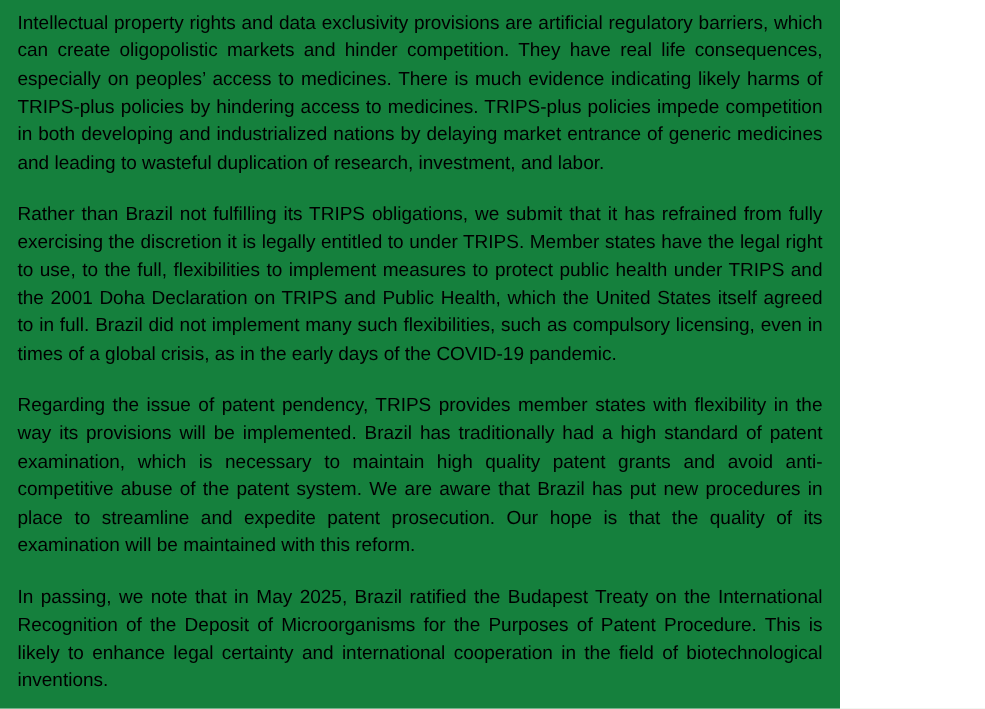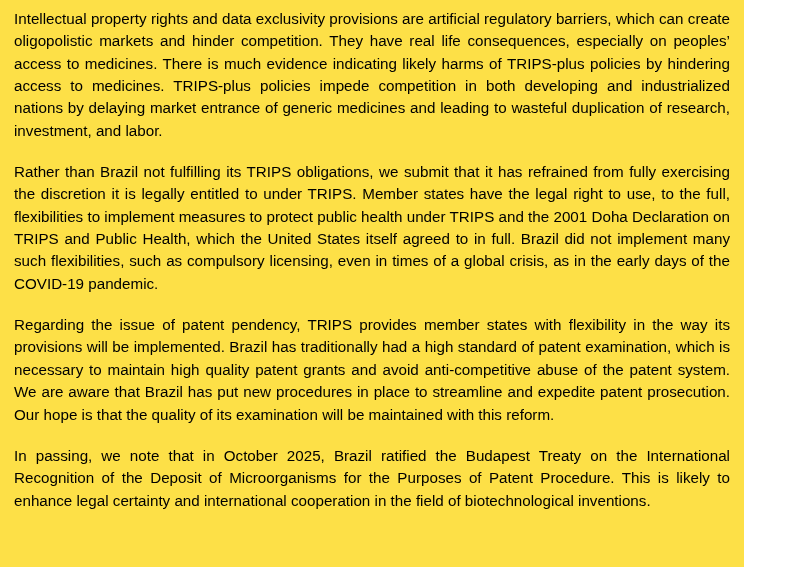--- a/index.html
+++ b/index.html
@@ -8,24 +8,24 @@
     background: #ffffff;
   }
   body {
     width: 788px;
     height: 567px;
     font-family: "Liberation Sans", sans-serif;
     color: #000000;
   }
   .page {
     box-sizing: border-box;
-    width: 744px;
+    width: 672px;
     height: 567px;
     padding: 8px 14px 0 14px;
-    background: #fde047;
+    background: #15803d;
   }
   .para {
     margin: 0 0 19px 0;
     font-size: 15.2px;
     line-height: 1.47;
     text-align: justify;
     text-justify: inter-word;
     hyphens: none;
     color: #000000;
   }
@@ -33,14 +33,14 @@
     margin-bottom: 0;
   }
 </style>
 </head>
 <body>
 
 <div class="page">
   <p class="para">Intellectual property rights and data exclusivity provisions are artificial regulatory barriers, which can create oligopolistic markets and hinder competition. They have real life consequences, especially on peoples’ access to medicines. There is much evidence indicating likely harms of TRIPS-plus policies by hindering access to medicines. TRIPS-plus policies impede competition in both developing and industrialized nations by delaying market entrance of generic medicines and leading to wasteful duplication of research, investment, and labor.</p>
   <p class="para">Rather than Brazil not fulfilling its TRIPS obligations, we submit that it has refrained from fully exercising the discretion it is legally entitled to under TRIPS. Member states have the legal right to use, to the full, flexibilities to implement measures to protect public health under TRIPS and the 2001 Doha Declaration on TRIPS and Public Health, which the United States itself agreed to in full. Brazil did not implement many such flexibilities, such as compulsory licensing, even in times of a global crisis, as in the early days of the COVID-19 pandemic.</p>
   <p class="para">Regarding the issue of patent pendency, TRIPS provides member states with flexibility in the way its provisions will be implemented. Brazil has traditionally had a high standard of patent examination, which is necessary to maintain high quality patent grants and avoid anti-competitive abuse of the patent system. We are aware that Brazil has put new procedures in place to streamline and expedite patent prosecution. Our hope is that the quality of its examination will be maintained with this reform.</p>
-  <p class="para">In passing, we note that in October 2025, Brazil ratified the Budapest Treaty on the International Recognition of the Deposit of Microorganisms for the Purposes of Patent Procedure. This is likely to enhance legal certainty and international cooperation in the field of biotechnological inventions.</p>
+  <p class="para">In passing, we note that in May 2025, Brazil ratified the Budapest Treaty on the International Recognition of the Deposit of Microorganisms for the Purposes of Patent Procedure. This is likely to enhance legal certainty and international cooperation in the field of biotechnological inventions.</p>
 </div>
 
 </body></html>

